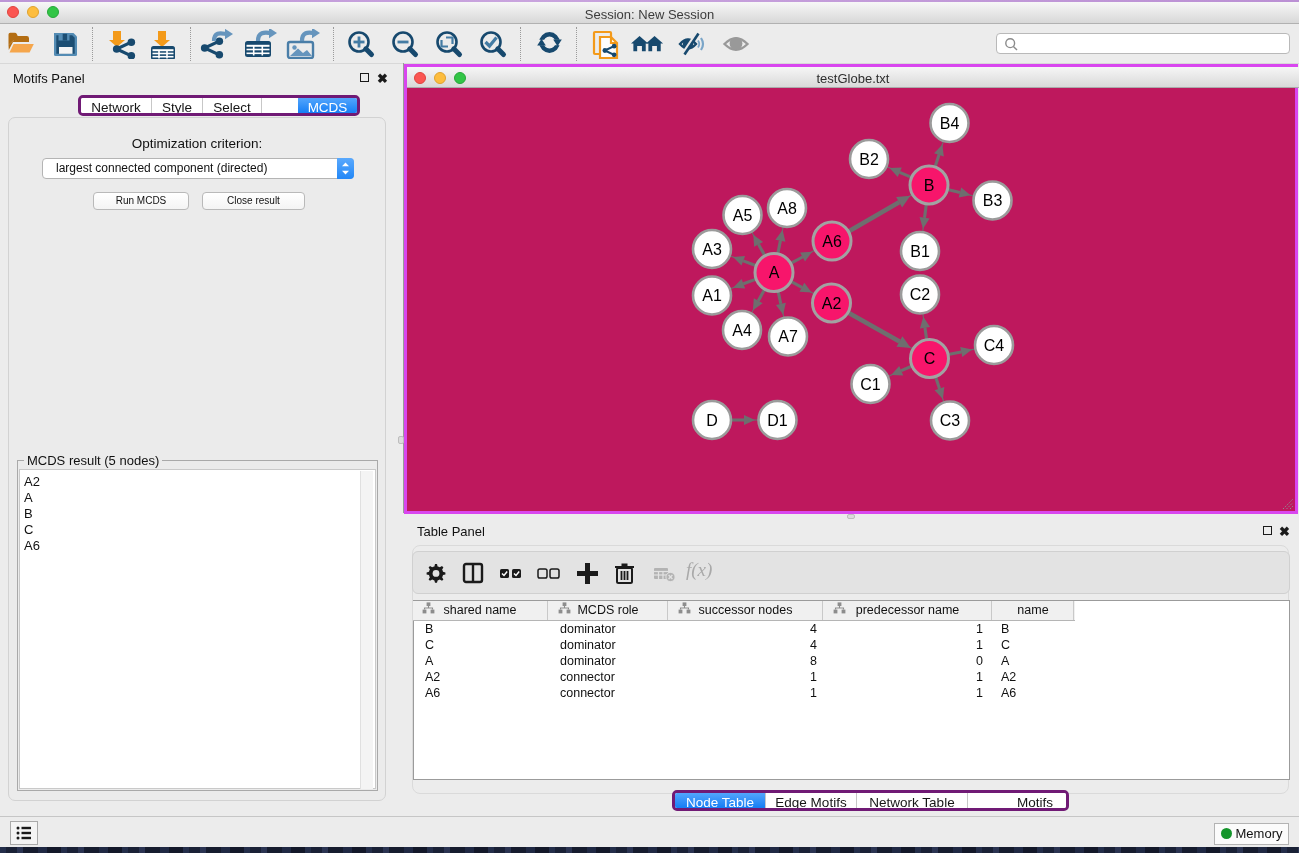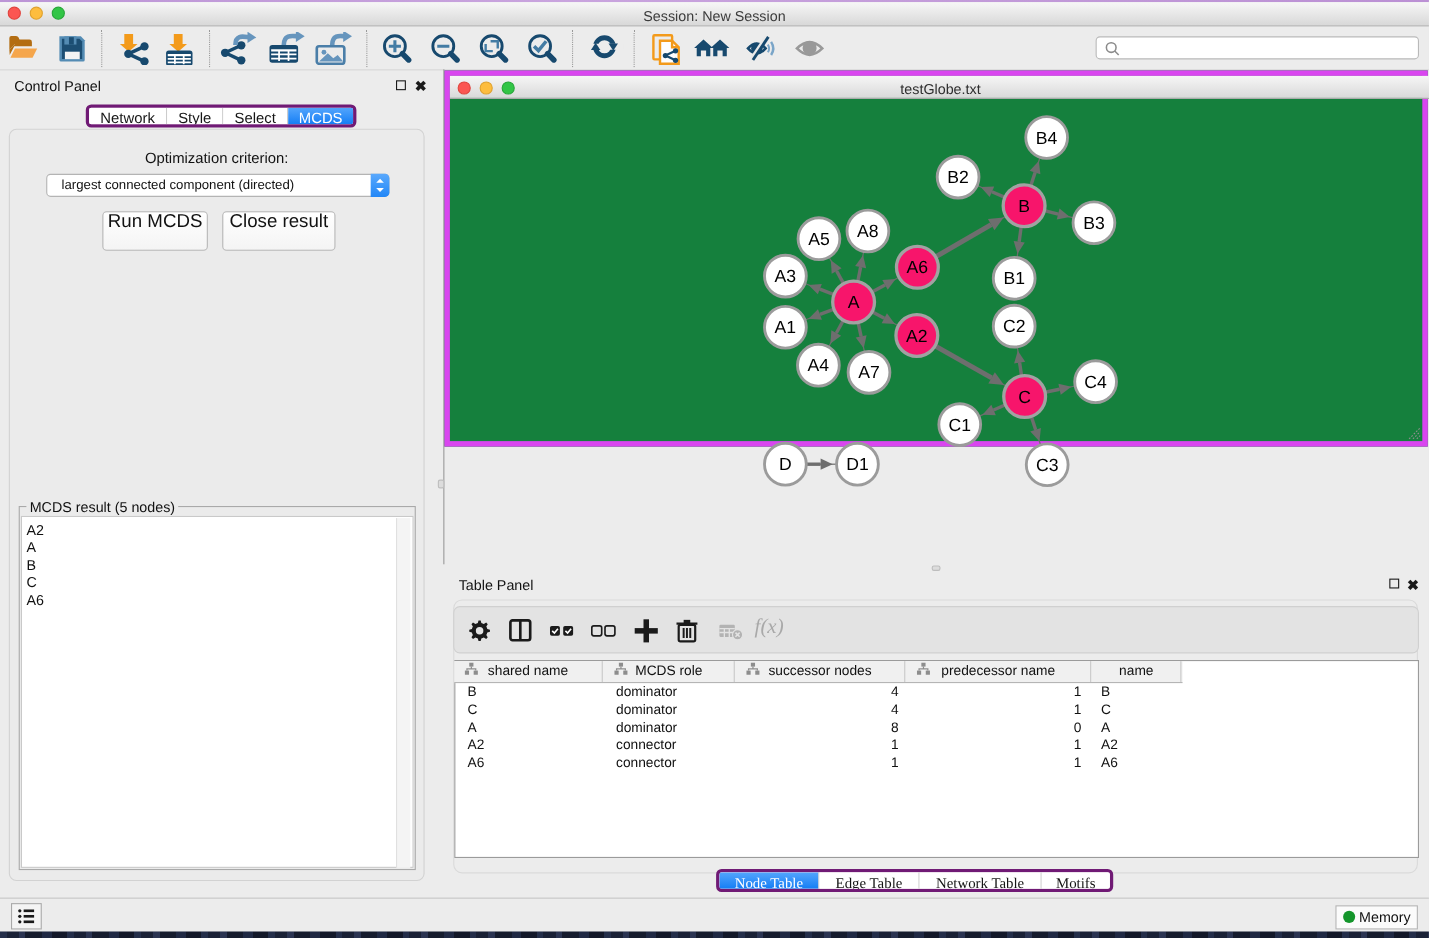--- a/index.html
+++ b/index.html
@@ -19,69 +19,69 @@
   background:#fff; border:1px solid #b9b9b9; border-radius:4px; }
 #search svg { position:absolute; left:7px; top:3px; }
 
 #cp-title { position:absolute; left:13px; top:71px; font-size:13px; color:#111; }
 .winbtn-sq { position:absolute; width:9px; height:9px; border:1.6px solid #1a1a1a; }
 .winbtn-x { position:absolute; font-size:13px; font-weight:bold; color:#1a1a1a; line-height:1; }
 .tabbar { position:absolute; display:flex; height:21px;
   border:3px solid #701a75; border-radius:5px; background:#fff; overflow:hidden;
   font-size:13.5px; color:#161616; }
 .tabbar .tab { line-height:20px; text-align:center; border-right:1px solid #c7c7c7; background:#fff; }
-.tabbar .tab:last-child { border-right:none; }
+.tabbar .tab:last-child { border-right:none;margin-left:36px; }
 .tabbar .sel { background:linear-gradient(#53a5fc,#157ef5); color:#fff; }
 #cp-box { position:absolute; left:8px; top:117px; width:378px; height:684px;
   background:#ebebeb; border:1px solid #d2d2d2; border-radius:7px; }
 #opt-label { position:absolute; left:0; top:136px; width:394px; text-align:center; font-size:13.5px; color:#111; }
 #dropdown { position:absolute; left:42px; top:158px; width:312px; height:21px; background:#fff;
   border:1px solid #b4b4b4; border-radius:4px; font-size:12px; color:#111; line-height:19px; padding-left:13px; }
 #dd-btn { position:absolute; right:-1px; top:-1px; width:17px; height:21px; border-radius:0 4px 4px 0;
   background:linear-gradient(#5aa9fd,#2287f7); }
-.btn { position:absolute; height:36px; background:linear-gradient(#ffffff,#f4f4f4); border:1px solid #b9b9b9;
-  border-radius:4px; font-size:17px; color:#111; text-align:center; line-height:16px; }
+.btn { position:absolute; height:18px; background:linear-gradient(#ffffff,#f4f4f4); border:1px solid #b9b9b9;
+  border-radius:4px; font-size:10px; color:#111; text-align:center; line-height:16px; }
 #fieldset { position:absolute; left:17px; top:460px; width:361px; height:331px;
   border:1px solid #a9a9a9; }
 #fs-legend { position:absolute; left:6px; top:-8px; background:#ebebeb; padding:0 3px; font-size:13px; color:#111; }
 #fs-list { position:absolute; left:1px; top:8px; width:357px; height:320px; background:#fff;
   border:1px solid #c9c9c9; font-size:13px; color:#111; }
 #fs-list { padding-top:4px; }
 #fs-list div { padding-left:4px; height:16px; line-height:16px; }
 #fs-list div#fs-scroll { position:absolute; padding:0; right:2px; top:1px; width:13px; height:318px; background:#f4f4f4;
   border-left:1px solid #e0e0e0; }
 
 #vdiv-line { position:absolute; left:403px; top:63px; width:1px; height:450px; background:#9a9a9a; }
 #vgrab { position:absolute; left:398px; top:436px; width:6px; height:8px; background:#dcdcdc;
   border:1px solid #bdbdbd; border-radius:2px; }
 #hgrab { position:absolute; left:847px; top:514px; width:8px; height:5px; background:#dcdcdc;
   border:1px solid #bdbdbd; border-radius:2px; }
 
-#netwin { position:absolute; left:404px; top:64px; width:894px; height:342px;
-  background:#15803d; border:5px solid #d946ef; }
+#netwin { position:absolute; left:404px; top:64px; width:894px; height:450px;
+  background:#be185d; border:3px solid #d946ef; }
 #net-titlebar { position:absolute; left:0; top:0; width:892px; height:21px;
   background:linear-gradient(#f6f6f6,#d9d9d9); border-bottom:1px solid #ababab; }
 #net-title { position:absolute; top:4px; width:100%; text-align:center; font-size:13px; color:#2e2e2e; }
 #grip { position:absolute; right:1px; bottom:1px; }
 
 #tp-title { position:absolute; left:417px; top:524px; font-size:13px; color:#111; }
 #tp-toolbar { position:absolute; left:412px; top:551px; width:878px; height:43px;
   background:#e3e3e3; border:1px solid #d0d0d0; border-radius:6px; }
 #fx { position:absolute; left:686px; top:559px; font-family:"Liberation Serif", serif; font-style:italic;
   font-size:19px; color:#a9a9a9; }
 #tbl { position:absolute; left:413px; top:600px; width:877px; height:180px; background:#fff;
   border:1px solid #9b9b9b; }
 #tbl-hdr { position:absolute; left:413px; top:601px; width:662px; height:20px;
   background:#f0f0f0; border-bottom:1px solid #b5b5b5; }
 .thc { position:absolute; top:601px; height:19px; line-height:19px; text-align:center; font-size:12.5px; color:#111;
   border-right:1px solid #c9c9c9; background:#f0f0f0; }
 .trow { position:absolute; left:413px; width:877px; height:16px; font-size:12.5px; color:#111; }
 .trow span { position:absolute; line-height:16px; }
 
-#bot-tabs { left:651px; top:790px; position:absolute;font-family:Liberation Serif, serif; }
+#bot-tabs { left:672px; top:790px; position:absolute; }
 
 #statusline { position:absolute; left:0; top:816px; width:1299px; height:1px; background:#c6c6c6; }
 #listbtn { position:absolute; left:10px; top:821px; width:28px; height:24px; background:#f4f4f4;
   border:1px solid #a9a9a9; }
 #membtn { position:absolute; left:1214px; top:823px; width:75px; height:22px; background:#fbfbfb;
   border:1px solid #b3b3b3; font-size:13px; color:#111; text-align:center; line-height:20px; }
 #memdot { display:inline-block; width:11px; height:11px; border-radius:50%; background:#14952b;
   margin-right:4px; vertical-align:-1px; }
 #darkstrip { position:absolute; left:0; top:847px; width:1299px; height:6px;
   background-color:#1b2137;
@@ -215,21 +215,21 @@
       <path d="M 2.5 15 Q 14 3.5 25.5 15 Q 14 26.5 2.5 15 Z" fill="none" stroke="#999" stroke-width="2.4"></path>
       <circle cx="14" cy="14.6" r="6.4" fill="#999"></circle>
     </svg>
 <div id="search">
       <svg width="15" height="15" viewBox="0 0 15 15">
         <circle cx="6.2" cy="6.2" r="4.4" fill="none" stroke="#8b8b8b" stroke-width="1.4"></circle>
         <line x1="9.4" y1="9.4" x2="13" y2="13" stroke="#8b8b8b" stroke-width="1.4"></line>
       </svg>
     </div>
 
-<div id="cp-title">Control Panel</div>
+<div id="cp-title">Motifs Panel</div>
 <div class="winbtn-sq" style="left:360px;top:73px"></div>
 <div class="winbtn-x" style="left:377px;top:72px">✖</div>
 <div class="tabbar" style="left:78px;top:95px">
   <div class="tab" style="width:71px">Network</div>
       <div class="tab" style="width:51px">Style</div>
       <div class="tab" style="width:59px">Select</div>
       <div class="tab sel" style="width:59px">MCDS</div>
 </div>
 <div id="cp-box"></div>
 <div id="opt-label">Optimization criterion:</div>
@@ -478,21 +478,21 @@
     </div>
 <div class="trow" style="top:685px">
       <span style="left:12px">A6</span>
       <span style="left:147px">connector</span>
       <span style="left:256px;width:148px;text-align:right">1</span>
       <span style="left:411px;width:159px;text-align:right">1</span>
       <span style="left:588px">A6</span>
     </div>
 <div class="tabbar" id="bot-tabs">
   <div class="tab sel" style="width:91px">Node Table</div>
-      <div class="tab" style="width:91px">Edge Table</div>
+      <div class="tab" style="width:91px">Edge Motifs</div>
       <div class="tab" style="width:111px">Network Table</div>
       <div class="tab" style="width:62px">Motifs</div>
 </div>
 
 <div id="statusline"></div>
 <div id="listbtn"><svg width="26" height="22" viewBox="0 0 26 22">
   <circle cx="7" cy="6" r="1.5" fill="#1a1a1a"></circle>
         <rect x="10.5" y="4.8" width="9.5" height="2.4" fill="#1a1a1a"></rect>
   <circle cx="7" cy="11" r="1.5" fill="#1a1a1a"></circle>
         <rect x="10.5" y="9.8" width="9.5" height="2.4" fill="#1a1a1a"></rect>

